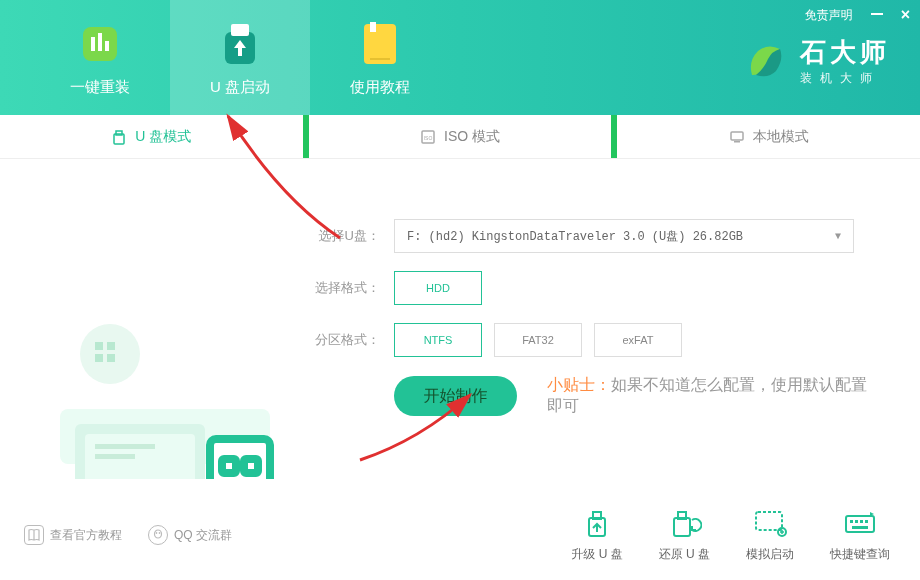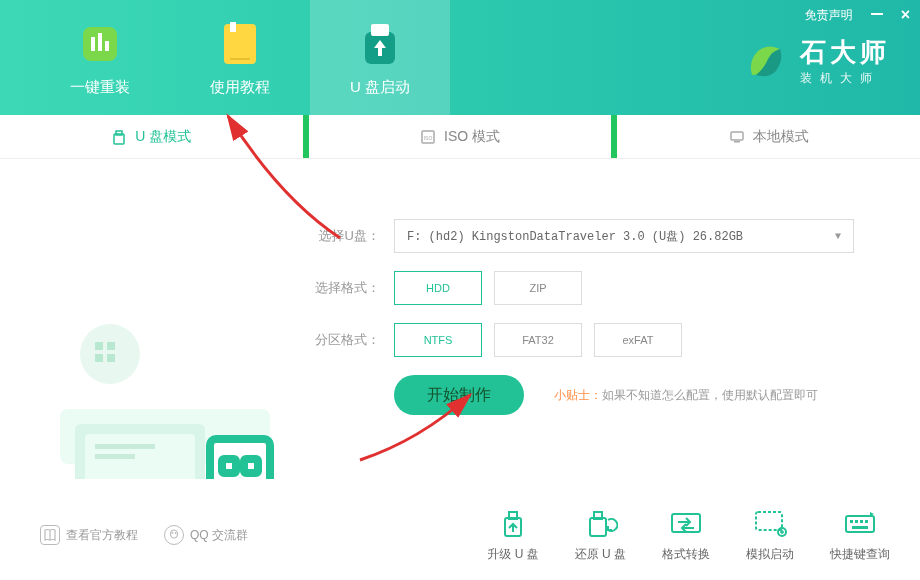--- a/index.html
+++ b/index.html
@@ -35,24 +35,24 @@
     .form-row { display: flex; align-items: center; margin-bottom: 18px; }
     .form-label { width: 70px; font-size: 13px; color: #999; text-align: right; margin-right: 14px; }
     .dropdown { flex: 1; max-width: 460px; height: 34px; border: 1px solid #ddd; display: flex; align-items: center; padding: 4px 12px; font-size: 12px; color: #666; font-family: "Courier New", monospace; cursor: pointer; position: relative; }
     .dropdown-caret { position: absolute; right: 12px; color: #999; font-size: 10px; }
     .btn-group { display: flex; gap: 12px; }
     .opt-btn { width: 88px; height: 34px; border: 1px solid #ddd; background: #fff; display: flex; align-items: center; justify-content: center; font-size: 11px; color: #888; cursor: pointer; }
     .opt-btn.selected { border-color: #22c296; color: #22c296; }
     
     .action-row { display: flex; align-items: center; margin-top: 8px; }
     .primary-btn { margin-left: 84px; width: 130px; height: 40px; background: #22c296; color: #14532d; border-radius: 20px; display: flex; align-items: center; justify-content: center; font-size: 16px; cursor: pointer; }
-    .tip { margin-left: 30px; font-size: 12px; color: #999; }
+    .tip { margin-left: 30px; font-size: 16px; color: #999; }
     .tip-label { color: #ff8c42; }
     
-    .footer { position: absolute; bottom: 0; left: 16px; right: 0; height: 90px; display: flex; align-items: center; }
+    .footer { position: absolute; bottom: 0; left: 0; right: 0; height: 90px; display: flex; align-items: center; }
     .footer-left { display: flex; gap: 26px; padding-left: 24px; }
     .footer-link { display: flex; align-items: center; gap: 6px; font-size: 12px; color: #999; cursor: pointer; }
     .footer-link-icon { width: 20px; height: 20px; border: 1.5px solid #bbb; border-radius: 4px; display: flex; align-items: center; justify-content: center; font-size: 11px; color: #bbb; }
     .footer-tools { position: absolute; right: 30px; display: flex; gap: 36px; }
     .footer-tool { display: flex; flex-direction: column; align-items: center; gap: 8px; font-size: 12px; color: #666; cursor: pointer; }
     .footer-tool-icon { width: 36px; height: 30px; }
     
     .arrow { position: absolute; pointer-events: none; z-index: 100; }
     .arrow1 { top: 108px; left: 220px; }
     .arrow2 { top: 380px; left: 350px; }
@@ -72,39 +72,39 @@
       <div class="nav-tab-icon">
         <svg width="42" height="42" viewBox="0 0 42 42">
             <rect x="4" y="4" width="34" height="34" rx="8" fill="#7bd84a"></rect>
             <rect x="12" y="14" width="4" height="14" fill="#fff"></rect>
             <rect x="19" y="10" width="4" height="18" fill="#fff"></rect>
             <rect x="26" y="18" width="4" height="10" fill="#fff"></rect>
           </svg>
       </div>
       <span>一键重装</span>
     </div>
+    <div class="nav-tab active">
+      <div class="nav-tab-icon">
+        <svg width="42" height="48" viewBox="0 0 42 48">
+            <rect x="6" y="12" width="30" height="32" rx="6" fill="#159e87"></rect>
+            <rect x="12" y="4" width="18" height="12" rx="2" fill="#fff"></rect>
+            <path d="M21 20 L15 28 L19 28 L19 36 L23 36 L23 28 L27 28 Z" fill="#fff"></path>
+          </svg>
+      </div>
+      <span>U 盘启动</span>
+    </div>
     <div class="nav-tab">
       <div class="nav-tab-icon">
         <svg width="36" height="44" viewBox="0 0 36 44">
             <rect x="2" y="2" width="32" height="40" rx="4" fill="#ffd740"></rect>
             <rect x="8" y="0" width="6" height="10" fill="#fff"></rect>
             <rect x="8" y="36" width="20" height="2" fill="#e6c030"></rect>
           </svg>
       </div>
       <span>使用教程</span>
-    </div>
-    <div class="nav-tab active">
-      <div class="nav-tab-icon">
-        <svg width="42" height="48" viewBox="0 0 42 48">
-            <rect x="6" y="12" width="30" height="32" rx="6" fill="#159e87"></rect>
-            <rect x="12" y="4" width="18" height="12" rx="2" fill="#fff"></rect>
-            <path d="M21 20 L15 28 L19 28 L19 36 L23 36 L23 28 L27 28 Z" fill="#fff"></path>
-          </svg>
-      </div>
-      <span>U 盘启动</span>
     </div>
   </div>
 
   <div class="brand">
     <svg class="brand-logo" viewBox="0 0 48 48">
         <path d="M10 38 Q6 24 16 14 Q26 6 38 12 Q32 18 30 28 Q28 38 10 38" fill="#7bd84a"></path>
         <path d="M38 12 Q42 22 34 34 Q26 42 14 38 Q22 32 26 22 Q30 14 38 12" fill="#1a9985"></path>
       </svg>
     <div class="brand-text">
       <div class="brand-title">石大师</div>
@@ -169,21 +169,20 @@
       <div class="dropdown">
         <span>F: (hd2) KingstonDataTraveler 3.0 (U盘) 26.82GB</span>
         <span class="dropdown-caret">▼</span>
       </div>
     </div>
 
     <div class="form-row">
       <div class="form-label">选择格式：</div>
       <div class="btn-group">
         <div class="opt-btn selected">HDD</div>
-        <div class="opt-btn">ZIP</div>
       </div>
     </div>
 
     <div class="form-row">
       <div class="form-label">分区格式：</div>
       <div class="btn-group">
         <div class="opt-btn selected">NTFS</div>
         <div class="opt-btn">FAT32</div>
         <div class="opt-btn">exFAT</div>
       </div>
@@ -229,27 +228,20 @@
         </svg>
       <span>升级 U 盘</span>
     </div>
     <div class="footer-tool">
       <svg class="footer-tool-icon" viewBox="0 0 36 30">
           <rect x="8" y="10" width="16" height="18" rx="2" fill="none" stroke="#22c296" stroke-width="2"></rect>
           <rect x="12" y="4" width="8" height="7" fill="none" stroke="#22c296" stroke-width="2"></rect>
           <path d="M26 12 A6 6 0 1 1 26 22 M30 22 L26 22 L26 18" fill="none" stroke="#22c296" stroke-width="2"></path>
         </svg>
       <span>还原 U 盘</span>
-    </div>
-    <div class="footer-tool">
-      <svg class="footer-tool-icon" viewBox="0 0 36 30">
-          <rect x="4" y="6" width="28" height="18" rx="2" fill="none" stroke="#22c296" stroke-width="2"></rect>
-          <path d="M10 14 L22 14 M18 10 L22 14 L18 18 M26 20 L14 20 M18 24 L14 20 L18 16" fill="none" stroke="#22c296" stroke-width="2"></path>
-        </svg>
-      <span>格式转换</span>
     </div>
     <div class="footer-tool">
       <svg class="footer-tool-icon" viewBox="0 0 36 30">
           <rect x="4" y="4" width="26" height="18" rx="2" fill="none" stroke="#22c296" stroke-width="2" stroke-dasharray="3 2"></rect>
           <circle cx="30" cy="24" r="4" fill="none" stroke="#22c296" stroke-width="2"></circle>
           <path d="M30 22 L30 26 M28 24 L32 24" stroke="#22c296" stroke-width="1.5"></path>
         </svg>
       <span>模拟启动</span>
     </div>
     <div class="footer-tool">

